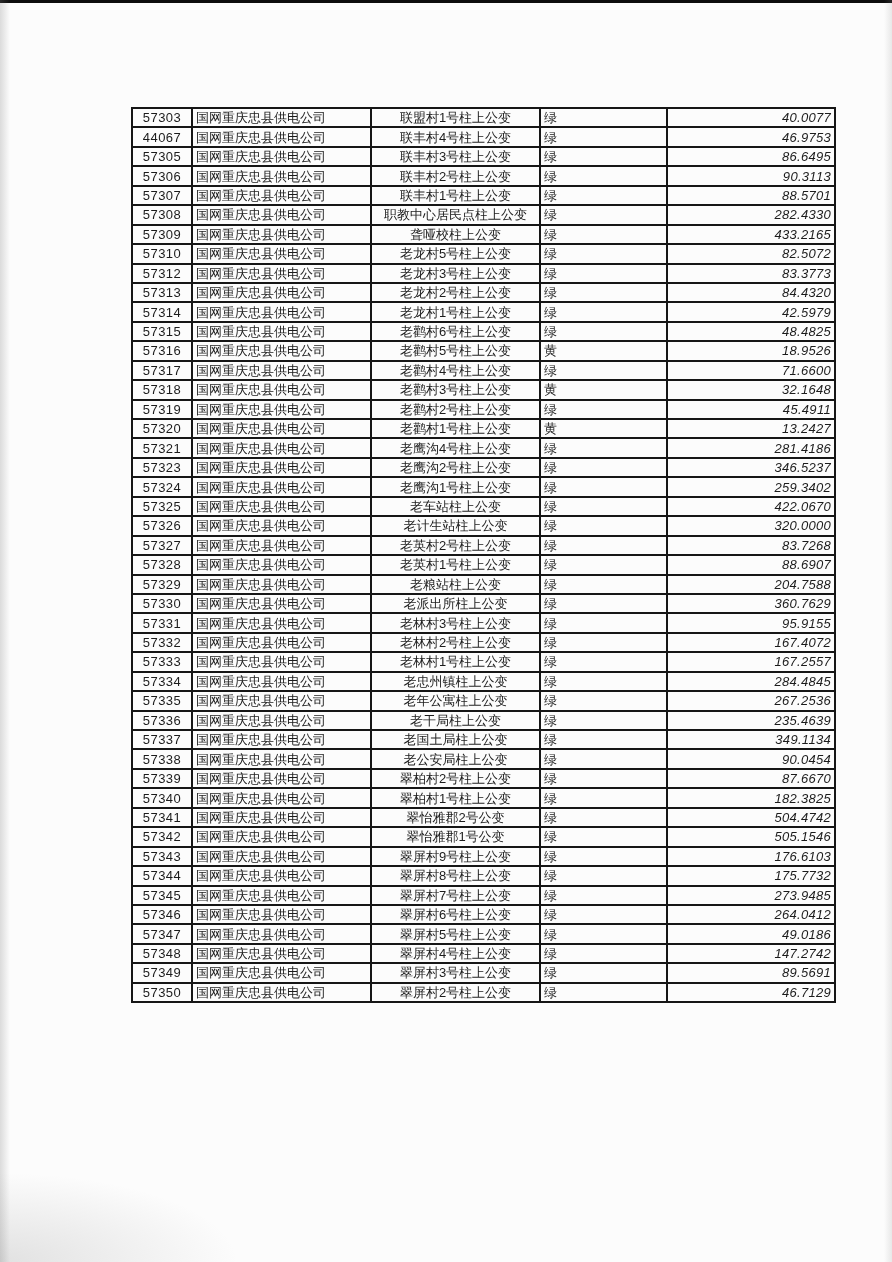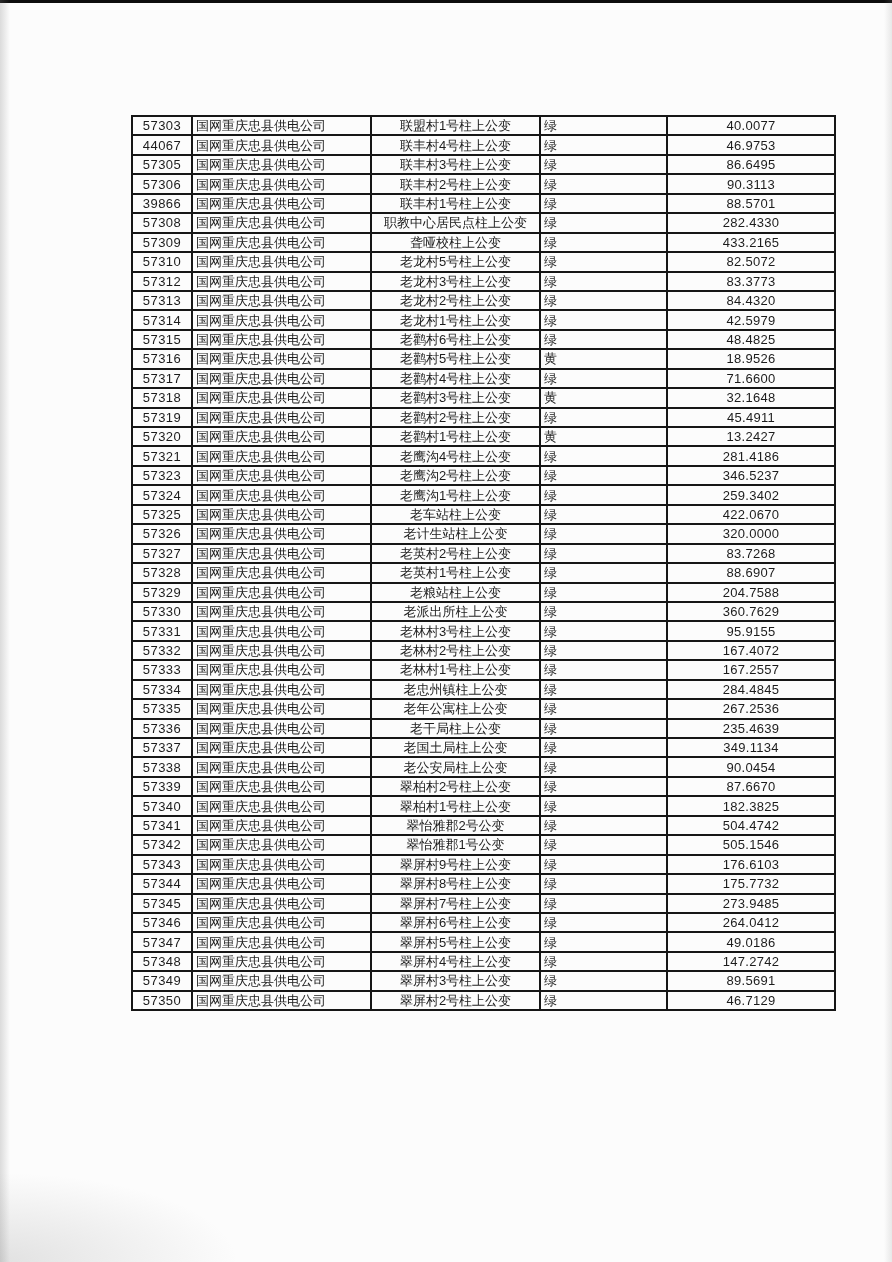--- a/index.html
+++ b/index.html
@@ -31,21 +31,21 @@
     pointer-events: none;
   }
   .scan-shadow-right {
     position: absolute; right: 0; top: 0; bottom: 0; width: 8px;
     background: linear-gradient(to left, rgba(140,140,140,0.18), rgba(140,140,140,0));
     pointer-events: none;
   }
   
   .sheet {
     position: absolute;
-    left: 83px; top: 115px;
+    left: 83px; top: 107px;
     width: 703px;
     padding-left: 48px;
   }
   table.grid {
     border-collapse: collapse;
     table-layout: fixed;
     width: 703px;
   }
   table.grid td {
     border: 2px solid #161616;
@@ -55,21 +55,21 @@
     line-height: 1;
     color: #1c1c1c;
     white-space: nowrap;
     overflow: hidden;
     vertical-align: middle;
   }
   td.c-id     { text-align: center; letter-spacing: 0.5px; }
   td.c-company{ text-align: left; padding-left: 4px; margin-top: 11px; }
   td.c-name   { text-align: center; padding-left: 4px; }
   td.c-status { text-align: left; padding-left: 5px; }
-  td.c-value  { text-align: center; letter-spacing: 0.3px; }
+  td.c-value  { text-align: right; letter-spacing: 0.3px; font-style: italic; }
 </style>
 </head>
 <body>
 
 <div class="page">
   <div class="scan-top-line"></div>
 
   <div class="sheet">
     <table class="grid">
       <colgroup>
@@ -102,21 +102,21 @@
     <td class="c-value">86.6495</td>
   </tr>
           <tr>
     <td class="c-id">57306</td>
     <td class="c-company">国网重庆忠县供电公司</td>
     <td class="c-name">联丰村2号柱上公变</td>
     <td class="c-status">绿</td>
     <td class="c-value">90.3113</td>
   </tr>
           <tr>
-    <td class="c-id">39866</td>
+    <td class="c-id">57307</td>
     <td class="c-company">国网重庆忠县供电公司</td>
     <td class="c-name">联丰村1号柱上公变</td>
     <td class="c-status">绿</td>
     <td class="c-value">88.5701</td>
   </tr>
           <tr>
     <td class="c-id">57308</td>
     <td class="c-company">国网重庆忠县供电公司</td>
     <td class="c-name">职教中心居民点柱上公变</td>
     <td class="c-status">绿</td>

